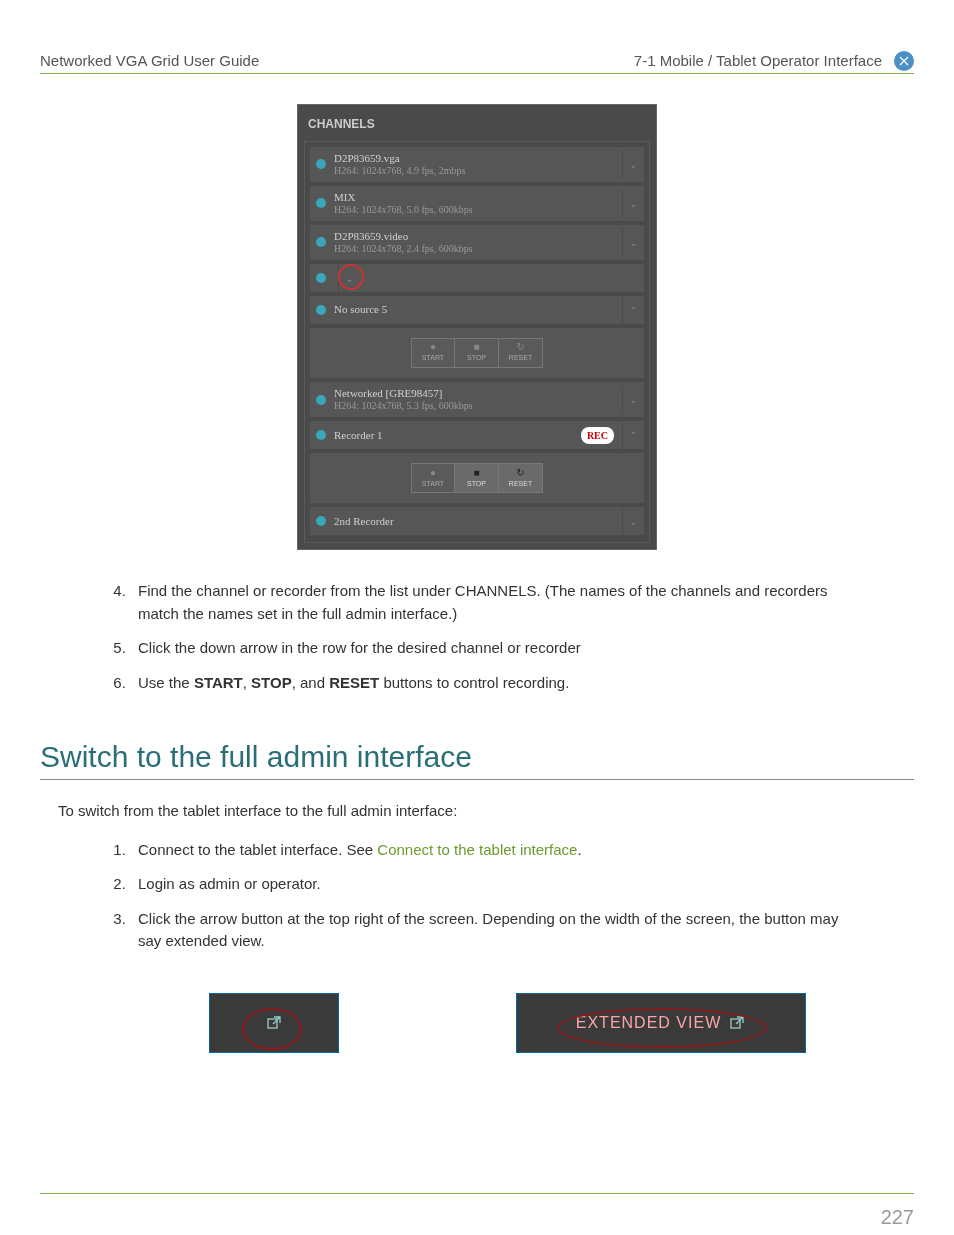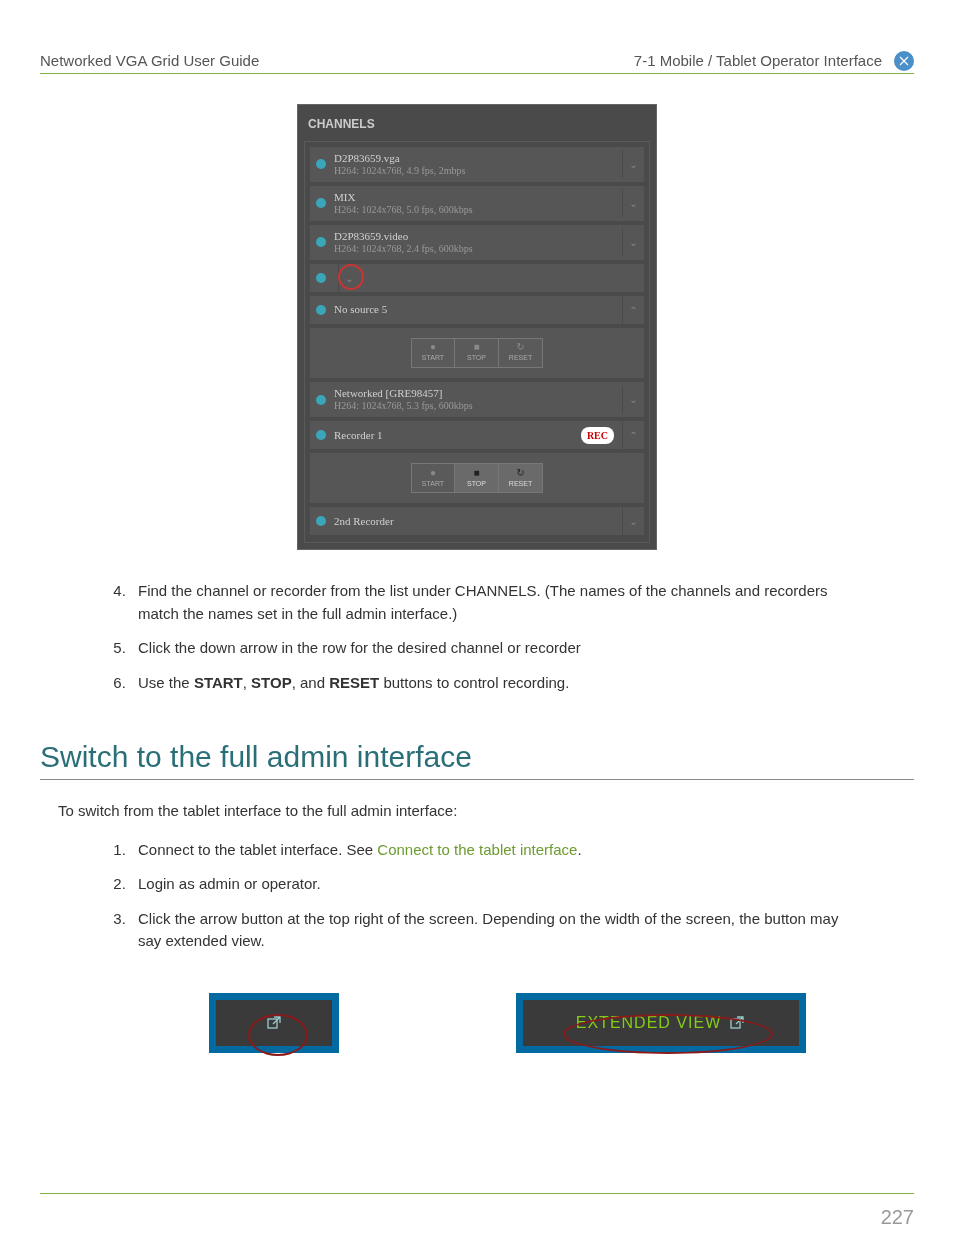--- a/index.html
+++ b/index.html
@@ -131,23 +131,23 @@
     font-size: 30px;
     border-bottom: 1px solid #888;
     padding-bottom: 0;
     margin-bottom: 20px;
   }
   .intro { margin-left:18px; margin-bottom:16px; }
   a.link { color: #6c9b2f; text-decoration:none; }
 
   .img-row { display:flex; justify-content:space-around; margin: 20px 40px 0 100px; gap:40px;}
   .img-box {
-    background:#3a3a3a; border:7px solid #0369a1;
+    background:#3a3a3a; border:1px solid #0369a1;
     height:60px; display:flex; align-items:center; justify-content:center;
-    position:relative; color:#84cc16; font-size:16px; letter-spacing:1px;
+    position:relative; color:#fca5a5; font-size:16px; letter-spacing:1px;
   }
   .img-box.small { width:130px; }
   .img-box.large { width:290px; }
   .ellipse-red {
     position:absolute; border:2px solid #8b1a1a; border-radius:50%;
   }
   .footer {
     border-top: 1px solid #7cb342;
     margin-top: 140px;
     text-align: right;

